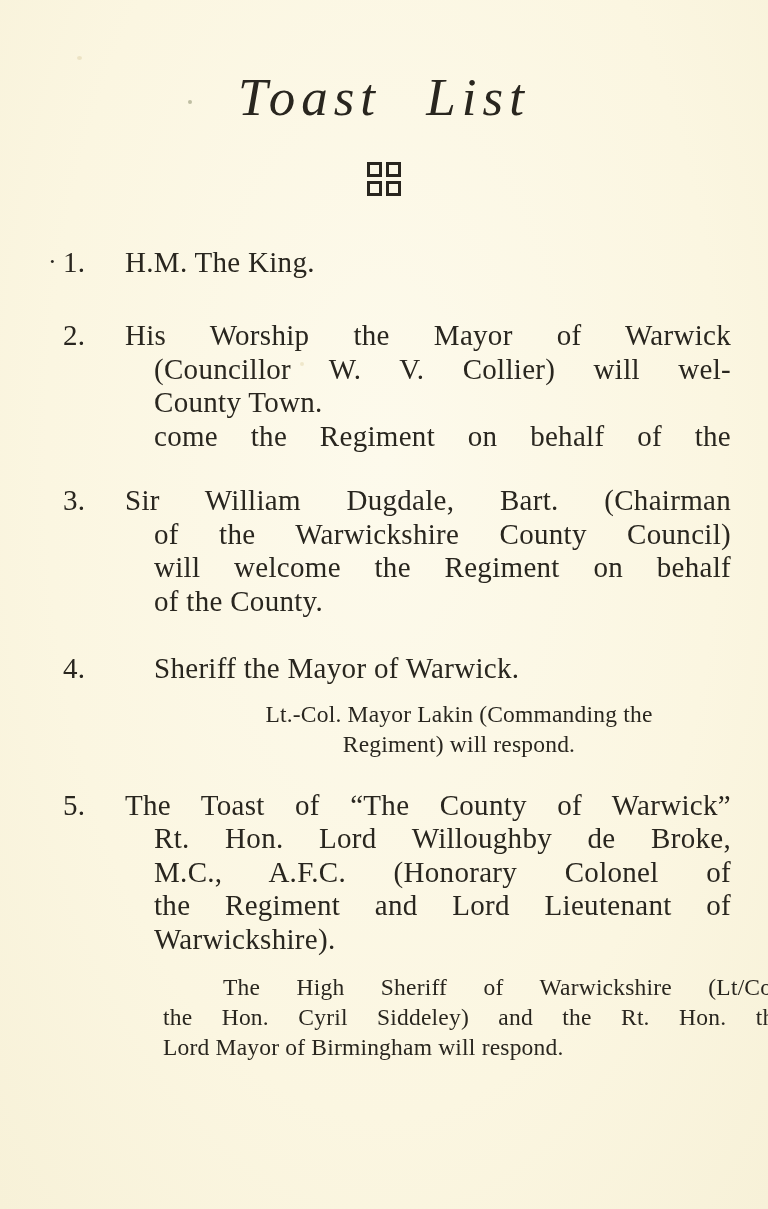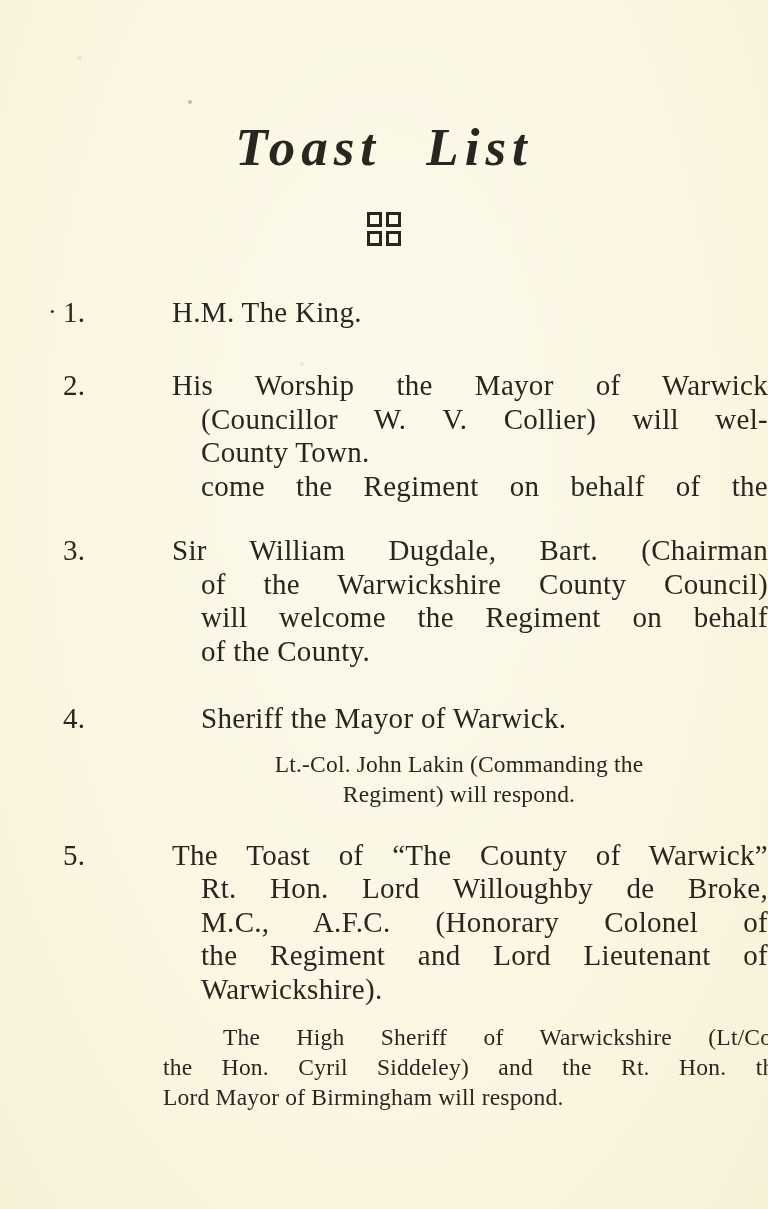--- a/index.html
+++ b/index.html
@@ -20,24 +20,24 @@
     overflow: hidden;
     background: radial-gradient(ellipse at 50% 38%, #fdfaec 0%, #fbf6e1 62%, #f7f1d8 100%);
   }
   .speck { position: absolute; border-radius: 50%; pointer-events: none; }
   .speck.s1 { left: 188px; top: 100px; width: 4px; height: 4px; background: #8d8f6e; opacity: .55; }
   .speck.s2 { left: 77px; top: 56px; width: 5px; height: 4px; background: #e9dfbd; opacity: .8; }
   .speck.s3 { left: 300px; top: 362px; width: 4px; height: 4px; background: #eadfbe; opacity: .7; }
 
   h1.title {
     margin: 0;
-    padding-top: 116px;
+    padding-top: 66px;
     text-align: center;
     font-style: italic;
-    font-weight: bold;
+    font-weight: normal;
     font-size: 53px;
     line-height: 1.2;
     letter-spacing: 6px;
     word-spacing: 26px;
   }
   .ornament {
     margin: 32px auto 0;
     width: max-content;
     display: grid;
     grid-template-columns: repeat(2, 15px);
@@ -60,21 +60,21 @@
   }
   .item .num {
     flex: 0 0 62px;
     position: relative;
   }
   .item .mark {
     position: absolute;
     left: -15px; top: -1px;
     font-size: 26px;
   }
-  .item .txt { width: 606px; margin-left: 47px; }
+  .item .txt { width: 606px; }
   .ln { min-height: 33.5px; }
   .ln.j { text-align: justify; text-align-last: justify; }
   .ln.cont { padding-left: 29px; }
   .ln.ls { letter-spacing: 2px; }
 
   .mb1 { margin-bottom: 40px; }
   .mb2 { margin-bottom: 31px; }
   .mb3 { margin-bottom: 34px; }
 
   .note {
@@ -151,21 +151,21 @@
     <div class="item">
       <div class="num">
         <span>4.</span>
       </div>
       <div class="txt">
         <div class="ln cont">Sheriff the Mayor of Warwick.</div>
       </div>
     </div>
 
     <div class="note note1">
-      <div class="ln">Lt.-Col. John Lakin (Commanding the</div>
+      <div class="ln">Lt.-Col. Mayor Lakin (Commanding the</div>
       <div class="ln">Regiment) will respond.</div>
     </div>
 
     <div class="item">
       <div class="num">
         <span>5.</span>
       </div>
       <div class="txt">
         <div class="ln j">The Toast of “The County of Warwick”</div>
         <div class="ln j cont">Rt. Hon. Lord Willoughby de Broke,</div>

